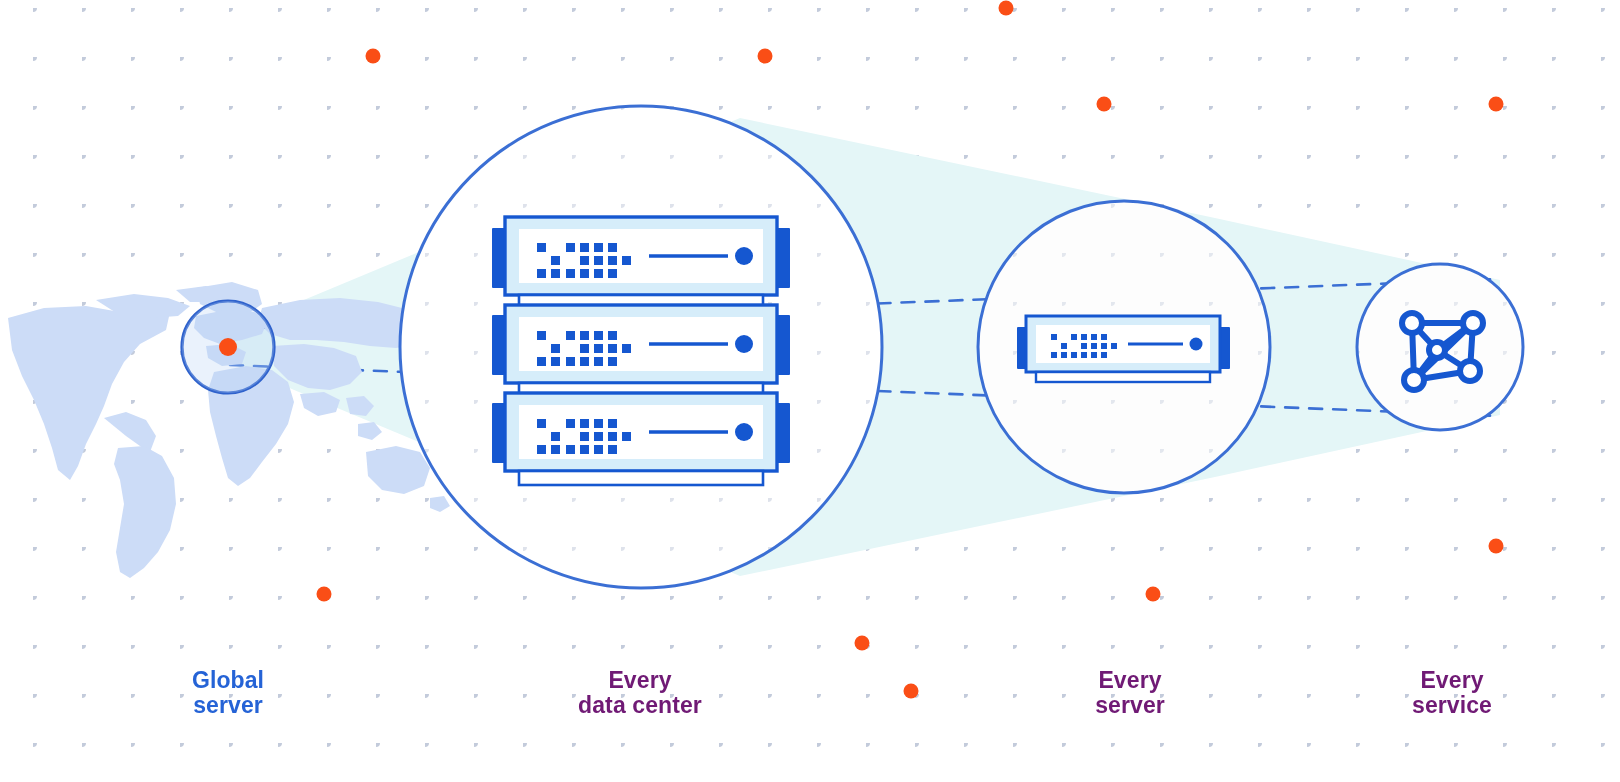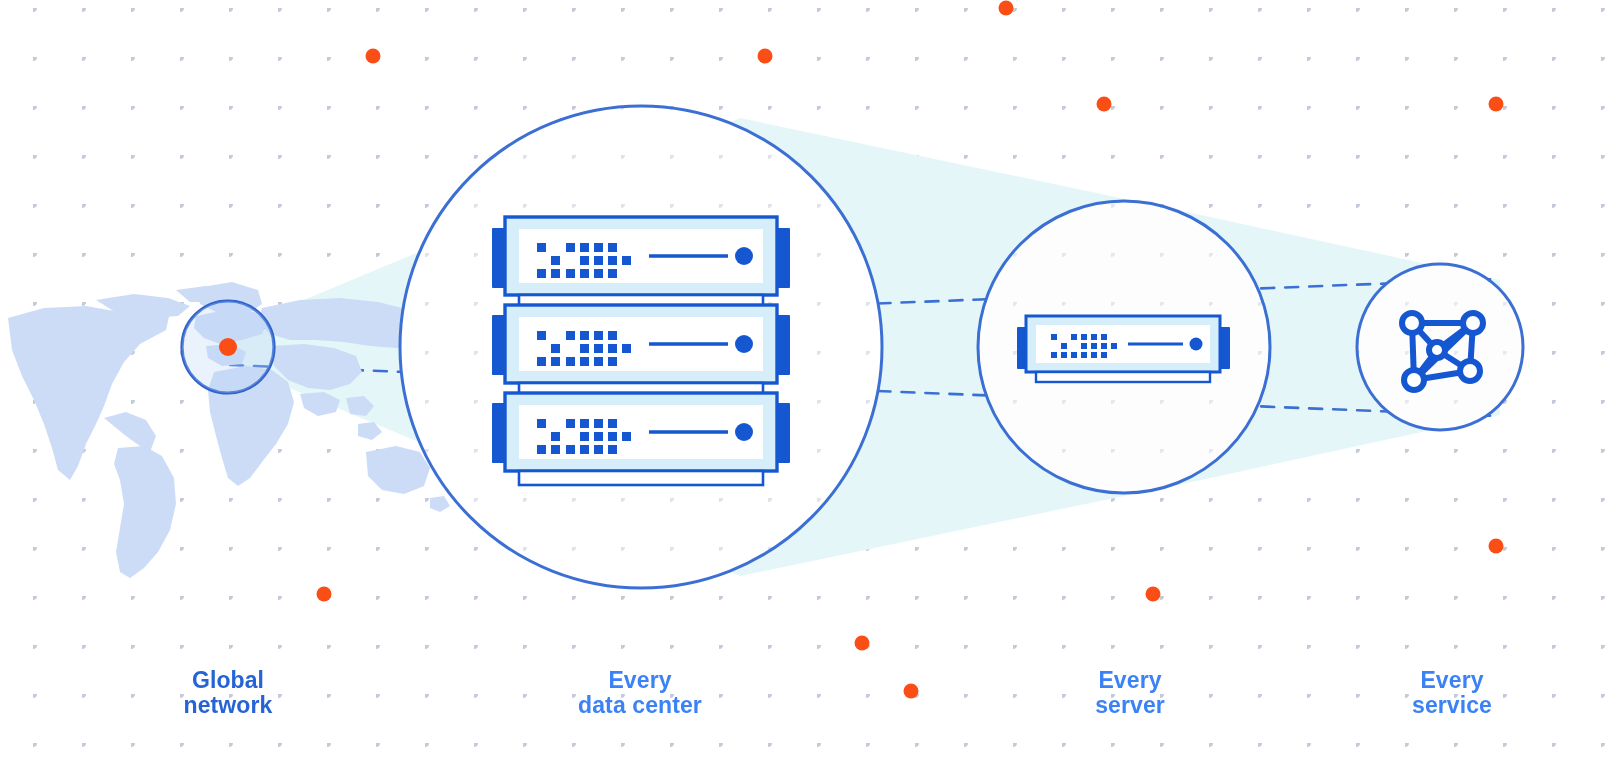--- a/index.html
+++ b/index.html
@@ -23,21 +23,21 @@
     display:block;
   }
   .lbl{
     position:absolute;
     text-align:center;
     font-size:23px;
     line-height:25px;
     font-weight:700;
     letter-spacing:.1px;
     white-space:pre-line;
-    color:#3b82f6;
+    color:#701a75;
     user-select:none;
   }
   .lbl.accent{color:#2563d6;}
   #label-global{left:138px;top:668px;width:180px;}
   #label-datacenter{left:530px;top:668px;width:220px;}
   #label-server{left:1030px;top:668px;width:200px;}
   #label-service{left:1352px;top:668px;width:200px;}
 </style>
 </head>
 <body>
@@ -301,21 +301,21 @@
       <circle cx="1496" cy="104" r="7.5"></circle>
       <circle cx="1496" cy="546" r="7.5"></circle>
       <circle cx="324" cy="594" r="7.5"></circle>
       <circle cx="1153" cy="594" r="7.5"></circle>
       <circle cx="862" cy="643" r="7.5"></circle>
       <circle cx="911" cy="691" r="7.5"></circle>
     </g>
   </svg>
 
   <div class="lbl accent" id="label-global">Global
-network</div>
+server</div>
 
   <div class="lbl" id="label-datacenter">Every
 data center</div>
 
   <div class="lbl" id="label-server">Every
 server</div>
 
   <div class="lbl" id="label-service">Every
 service</div>
 

